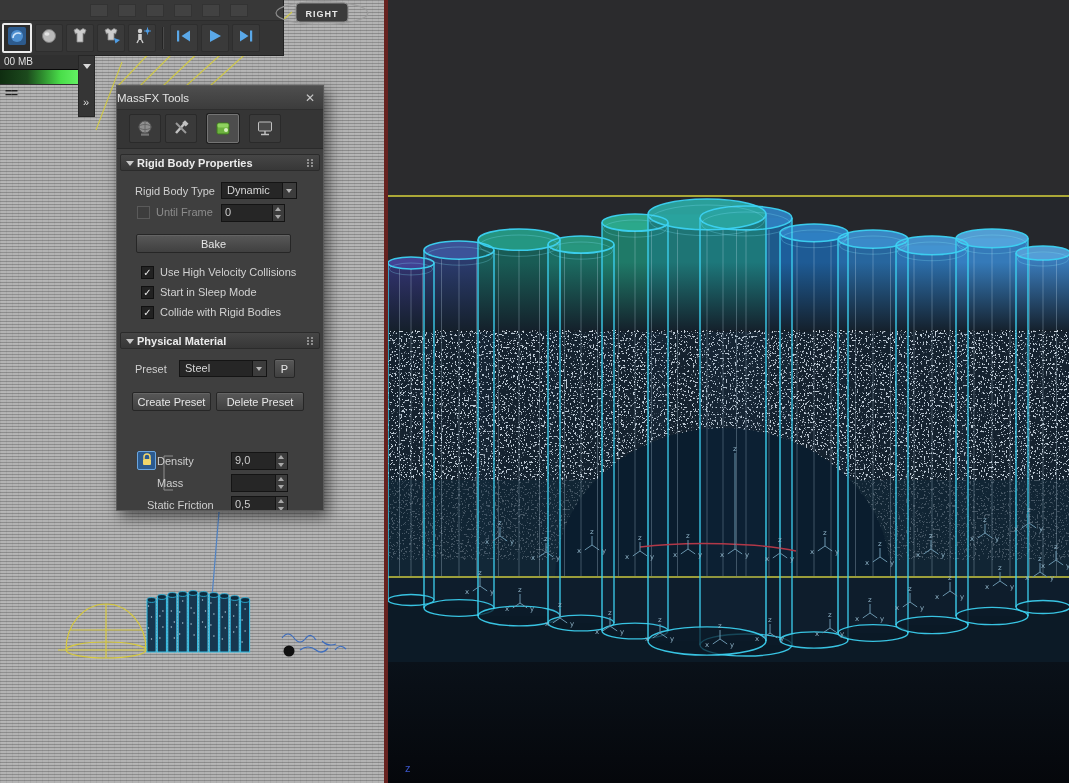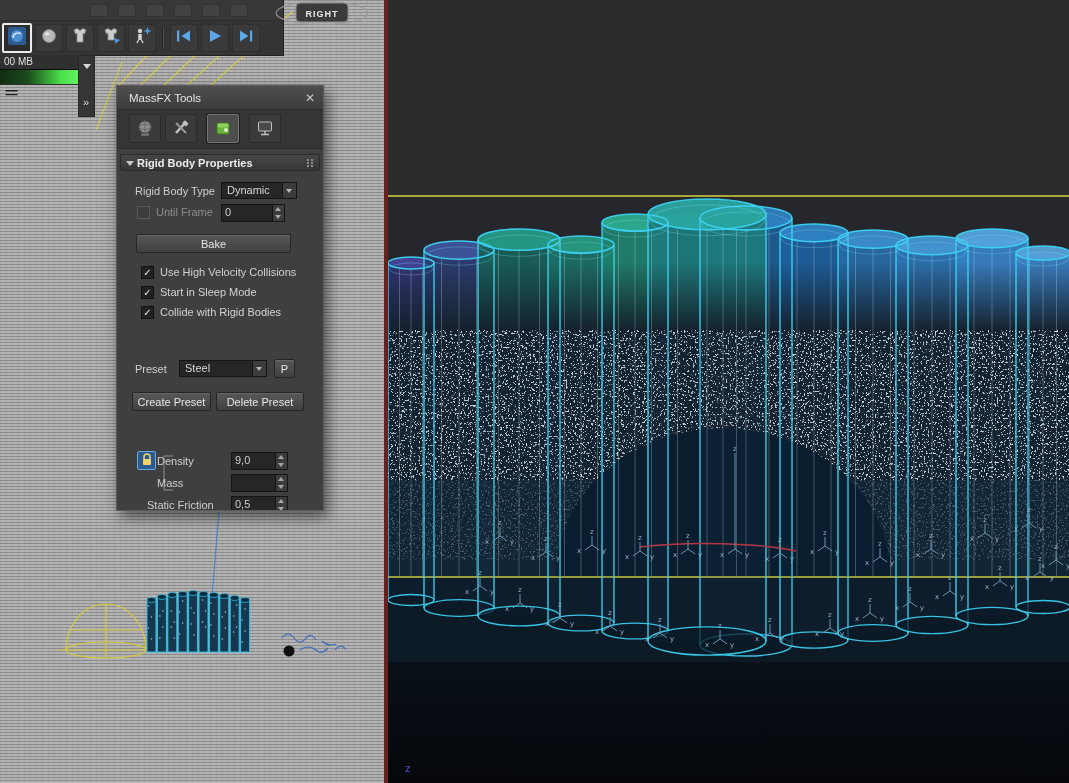--- a/index.html
+++ b/index.html
@@ -39,21 +39,21 @@
   .more-glyph{position:absolute;left:4px;top:40px;color:#ddd;font-size:11px;}
   #equals-label{position:absolute;left:5px;top:86px;color:#1c1c1c;font-size:12px;font-weight:bold;letter-spacing:-1px;}
 
   #right-compass{position:absolute;left:272px;top:0;}
 
   
   #massfx-dialog{position:absolute;left:116px;top:85px;width:206px;height:424px;background:#3f3f3f;
     border:1px solid #5a5a5a;box-shadow:4px 6px 14px rgba(0,0,0,0.55);overflow:hidden;font-size:11px;}
   .dlg-title{position:absolute;left:0;top:0;right:0;height:24px;
     background:linear-gradient(#4e4e4e,#3c3c3c);border-bottom:1px solid #2e2e2e;
-    color:#e4e4e4;font-size:11.5px;line-height:24px;padding-left:12px;box-sizing:border-box;}
+    color:#e4e4e4;font-size:11.5px;line-height:24px;padding-left:0;box-sizing:border-box;}
   .dlg-close{position:absolute;right:8px;top:0;line-height:24px;color:#c8c8c8;font-size:12px;cursor:default;}
   .dlg-tabs{position:absolute;left:0;top:24px;right:0;height:38px;background:#353535;border-bottom:1px solid #2a2a2a;}
   .tab{position:absolute;top:4px;width:32px;height:29px;background:#3a3a3a;border:1px solid #2a2a2a;border-radius:2px;
        display:flex;align-items:center;justify-content:center;box-sizing:border-box;}
   .tab.sel{background:#4d4d4d;border-color:#747474;box-shadow:0 0 0 1px #1f1f1f;}
 
   .rhead{position:absolute;left:3px;right:3px;height:17px;background:linear-gradient(#464646,#373737);
     border:1px solid #2b2b2b;border-radius:2px;display:flex;align-items:center;padding-left:16px;
     color:#ececec;font-size:11px;font-weight:bold;box-sizing:border-box;white-space:nowrap;overflow:hidden;}
   .rhead::before{content:"";position:absolute;left:5px;top:6px;width:0;height:0;
@@ -698,20 +698,27 @@
     </div>
     <div class="cbrow" style="left:24px;top:200px">
       <span class="cb">✓</span>
       <span>Start in Sleep Mode</span>
     </div>
     <div class="cbrow" style="left:24px;top:220px">
       <span class="cb">✓</span>
       <span>Collide with Rigid Bodies</span>
     </div>
 
+    <div class="rhead" style="top:246px">
+      <span>Physical Material</span>
+      <span class="grip">
+          <i></i>
+          <i></i>
+        </span>
+    </div>
 
     <span class="lbl" style="left:18px;top:277px">Preset</span>
     <div class="dd" style="left:62px;top:274px;width:88px">
       <span class="val">Steel</span>
       <span class="arrbox"></span>
     </div>
     <div class="btn" style="left:157px;top:273px;width:21px;height:19px">
       <span>P</span>
     </div>
 

